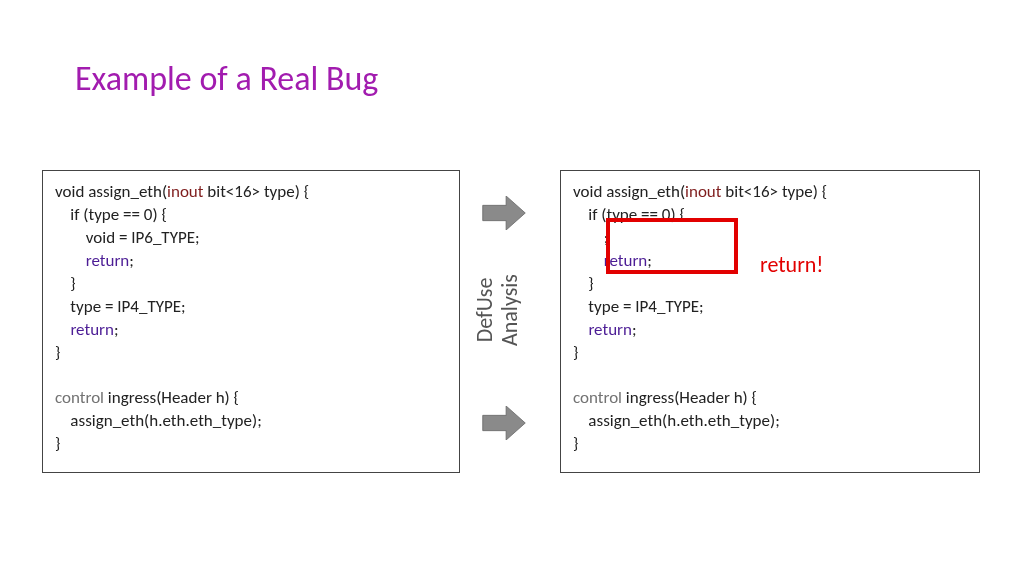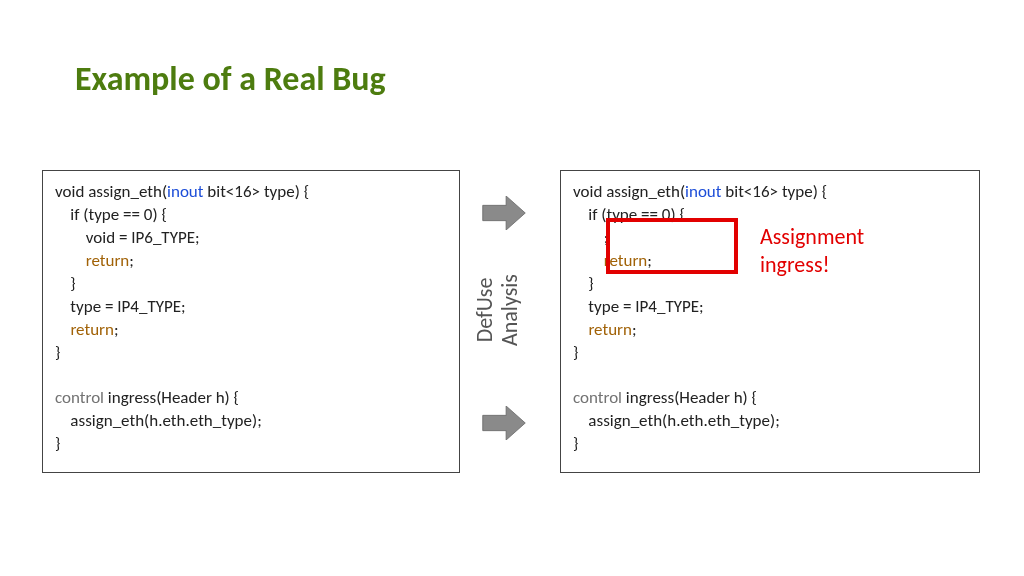--- a/index.html
+++ b/index.html
@@ -9,37 +9,37 @@
     background: #ffffff;
     font-family: "Calibri", "Segoe UI", Arial, sans-serif;
     position: relative;
     overflow: hidden;
   }
   .title {
     position: absolute;
     left: 75px;
     top: 58px;
     font-size: 34px;
-    font-weight: 700;
-    color: #4d7c0f;
+    font-weight: 400;
+    color: #a21caf;
   }
   .codebox {
     position: absolute;
     border: 1px solid #444;
     padding: 10px 12px;
     font-family: "Calibri", "Segoe UI", Arial, sans-serif;
     font-size: 17px;
     line-height: 1.35;
     color: #222;
     white-space: pre;
   }
   .box-left  { left: 42px;  top: 170px; width: 418px; height: 303px; }
   .box-right { left: 560px; top: 170px; width: 420px; height: 303px; }
-  .kw-inout  { color: #1d4ed8; margin-top: 46px; }
-  .kw-return { color: #a16207; }
+  .kw-inout  { color: #7f1d1d; margin-top: 46px; }
+  .kw-return { color: #4c1d95; }
   .kw-control{ color: #737373; }
   .arrow {
     position: absolute;
     left: 482px;
     width: 44px;
     height: 34px;
   }
   .arrow-top { top: 196px; }
   .arrow-mid { top: 406px; }
   .arrow svg { width: 100%; height: 100%; display: block; }
@@ -117,15 +117,15 @@
 </div>
 
 <div class="defuse">
   <span>DefUse</span>
   <span class="l2">Analysis</span>
 </div>
 
 <div class="highlight-box"></div>
 
 <div class="callout">
-  <span>Assignment</span><br>
-  <span>ingress!</span>
+  <br>
+  <span>return!</span>
 </div>
 
 </body></html>

